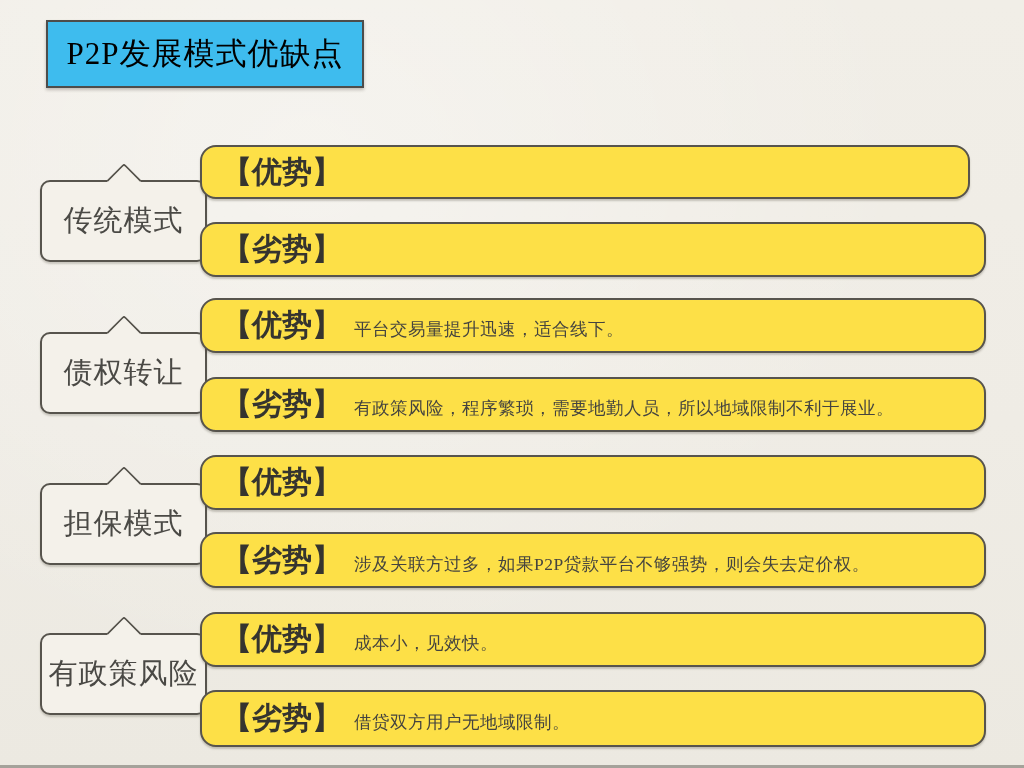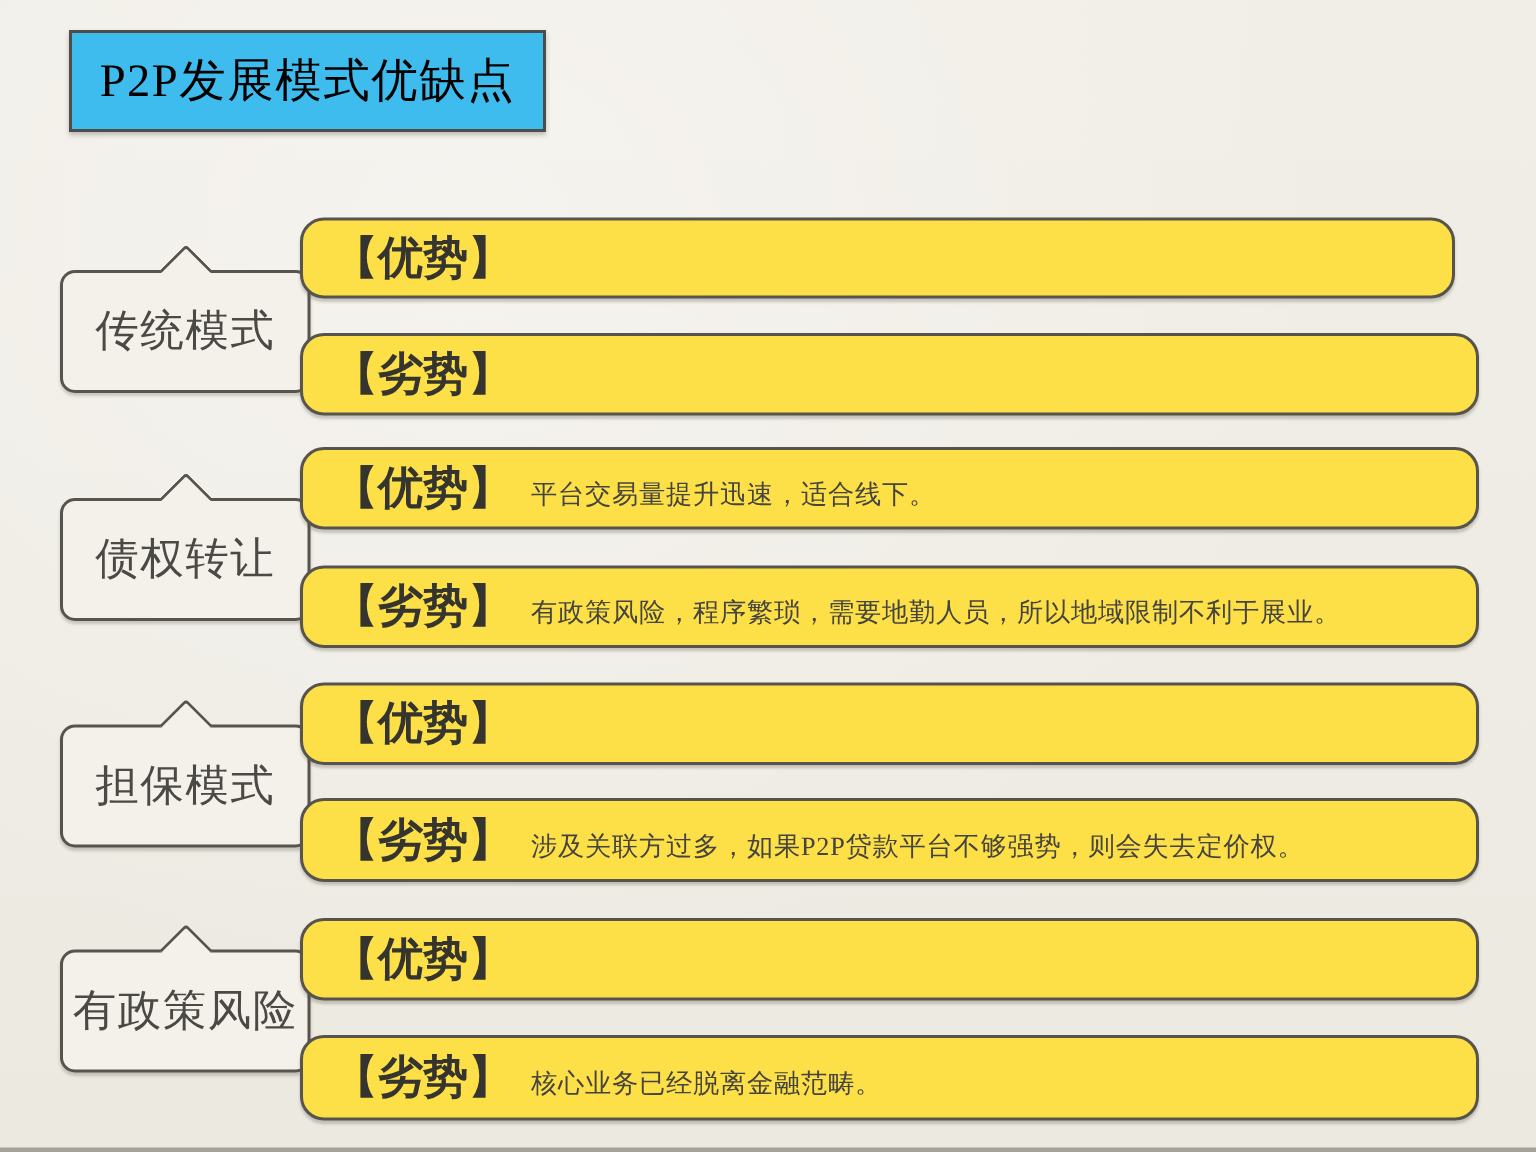--- a/index.html
+++ b/index.html
@@ -144,19 +144,20 @@
   <span class="tag">【劣势】</span>
   <span class="desc">涉及关联方过多，如果P2P贷款平台不够强势，则会失去定价权。</span>
 </div>
 
 <div class="bubble" style="top:633px;">
   <i class="pointer"></i>
   <span class="bubble-label">有政策风险</span>
 </div>
 <div class="card" style="top:612px;">
   <span class="tag">【优势】</span>
+  <span class="desc">成本小，见效快。</span>
 </div>
 <div class="card" style="top:690px; height:57px;">
   <span class="tag">【劣势】</span>
-  <span class="desc">核心业务已经脱离金融范畴。</span>
+  <span class="desc">借贷双方用户无地域限制。</span>
 </div>
 
 <div class="bottom-edge"></div>
 
 </body></html>

